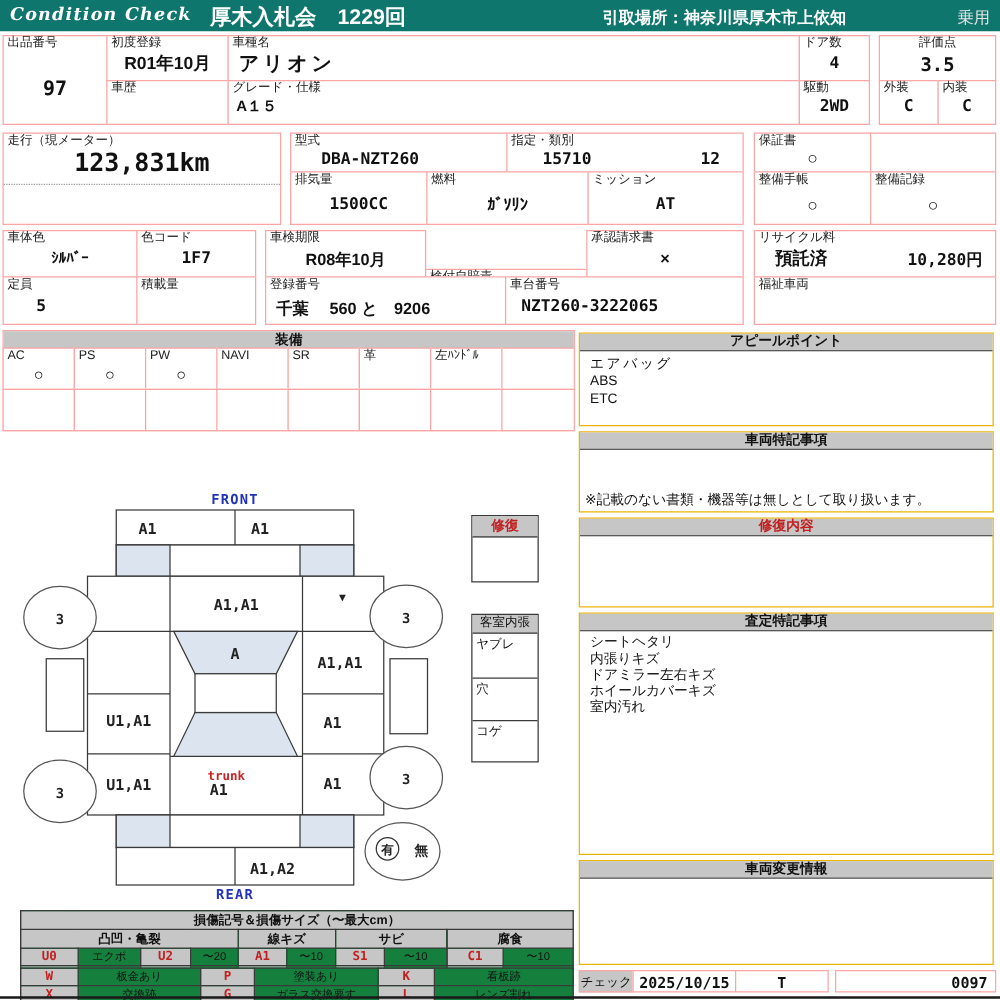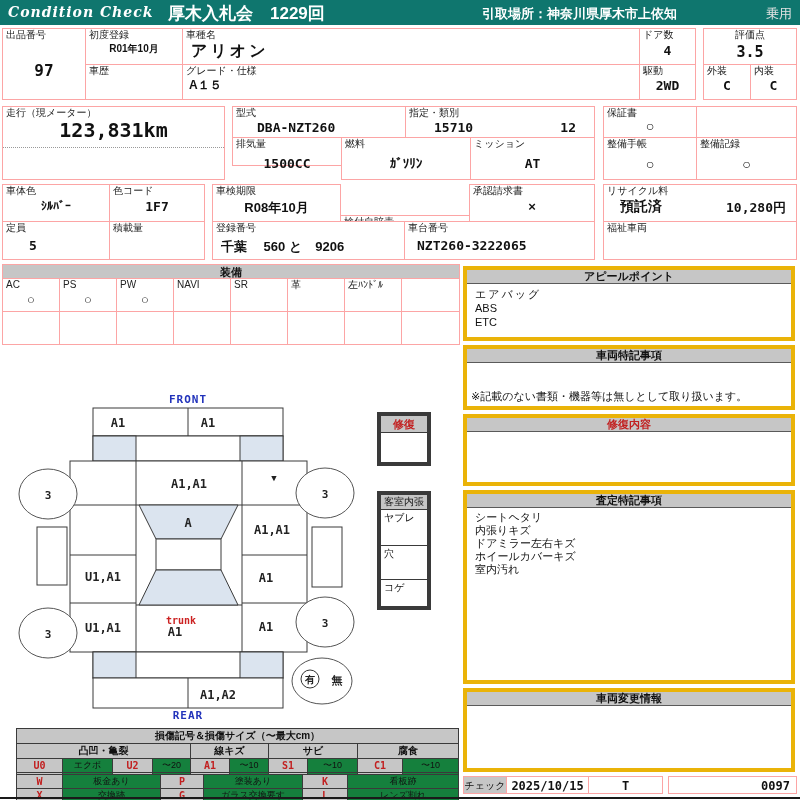--- a/index.html
+++ b/index.html
@@ -5,21 +5,21 @@
   html,body{margin:0;padding:0;background:#fff;}
   .sheet{position:relative;width:800px;height:800px;background:#fff;overflow:hidden;
          font-family:"Liberation Sans","DejaVu Sans",sans-serif;color:#111;}
   .abs{position:absolute;box-sizing:border-box;}
   .cell{position:absolute;box-sizing:border-box;border:1px solid #fca5a5;background:#fff;}
   .lbl{position:absolute;top:1px;left:3px;font-size:10px;color:#222;line-height:1.05;white-space:nowrap;}
   .val{position:absolute;font-weight:bold;white-space:nowrap;}
   .ctr{left:0;right:0;text-align:center;}
   .mono{font-family:"DejaVu Sans Mono",monospace;}
   .hdrbar{position:absolute;left:0;top:0;width:800px;height:25px;background:#0f766e;color:#fff;}
-  .panel{position:absolute;box-sizing:border-box;border:4px solid #eab308;background:#fff;}
+  .panel{position:absolute;box-sizing:border-box;border:1px solid #eab308;background:#fff;}
   .panel .ph{height:13px;background:#c6c6c6;border-bottom:1px solid #5a5a5a;
              text-align:center;font-size:11px;font-weight:bold;line-height:13px;}
   .plist{font-size:11px;line-height:14px;padding:3px 8px;}
   table.legend{position:absolute;border-collapse:collapse;table-layout:fixed;background:#15803d;}
   table.legend td{border:1px solid #3a3a3a;font-size:9px;text-align:center;padding:0;height:11px;white-space:nowrap;overflow:hidden;}
   table.legend td.g{background:#c6c6c6;font-weight:bold;font-size:10px;}
   table.legend td.code{background:#c6c6c6;color:#c22020;font-weight:bold;font-family:"DejaVu Sans Mono",monospace;font-size:10px;}
   table.legend tr.dot td{border-top:1px dotted #777;}
   svg text{font-family:"DejaVu Sans Mono",monospace;font-weight:bold;}
 </style>
@@ -34,21 +34,21 @@
     <span class="abs" style="left:482px;top:5px;font-size:13px;font-weight:bold;">引取場所：神奈川県厚木市上依知</span>
     <span class="abs" style="right:8px;top:5px;font-size:13px;color:#e2e2e2;">乗用</span>
   </div>
 
   <div class="cell" style="left:2px;top:28px;width:84px;height:72px;">
     <span class="lbl">出品番号</span>
     <span class="val ctr mono" style="top:32px;font-size:16px;">97</span>
   </div>
   <div class="cell" style="left:85px;top:28px;width:98px;height:37px;">
     <span class="lbl">初度登録</span>
-    <span class="val ctr" style="top:13px;font-size:10px;">R01年10月</span>
+    <span class="val ctr" style="top:13px;font-size:14px;">R01年10月</span>
   </div>
   <div class="cell" style="left:85px;top:64px;width:98px;height:36px;">
     <span class="lbl">車歴</span>
   </div>
   <div class="cell" style="left:182px;top:28px;width:458px;height:37px;">
     <span class="lbl">車種名</span>
     <span class="val" style="left:8px;top:12px;font-size:16px;letter-spacing:3px;">アリオン</span>
   </div>
   <div class="cell" style="left:182px;top:64px;width:458px;height:36px;">
     <span class="lbl">グレード・仕様</span>
@@ -82,21 +82,21 @@
   </div>
   <div class="cell" style="left:232px;top:106px;width:174px;height:32px;">
     <span class="lbl">型式</span>
     <span class="val mono" style="left:12px;top:13px;font-size:13px;margin-left:12px;">DBA-NZT260</span>
   </div>
   <div class="cell" style="left:405px;top:106px;width:190px;height:32px;">
     <span class="lbl">指定・類別</span>
     <span class="val mono" style="left:28px;top:13px;font-size:13px;">15710</span>
     <span class="val mono" style="right:18px;top:13px;font-size:13px;">12</span>
   </div>
-  <div class="cell" style="left:232px;top:137px;width:110px;height:29px;">
+  <div class="cell" style="left:232px;top:137px;width:110px;height:43px;">
     <span class="lbl">排気量</span>
     <span class="val ctr mono" style="top:18px;font-size:13px;">1500CC</span>
   </div>
   <div class="cell" style="left:341px;top:137px;width:130px;height:43px;">
     <span class="lbl">燃料</span>
     <span class="val ctr" style="top:18px;font-size:13px;">ｶﾞｿﾘﾝ</span>
   </div>
   <div class="cell" style="left:470px;top:137px;width:125px;height:43px;">
     <span class="lbl">ミッション</span>
     <span class="val ctr mono" style="top:18px;font-size:13px;">AT</span>

